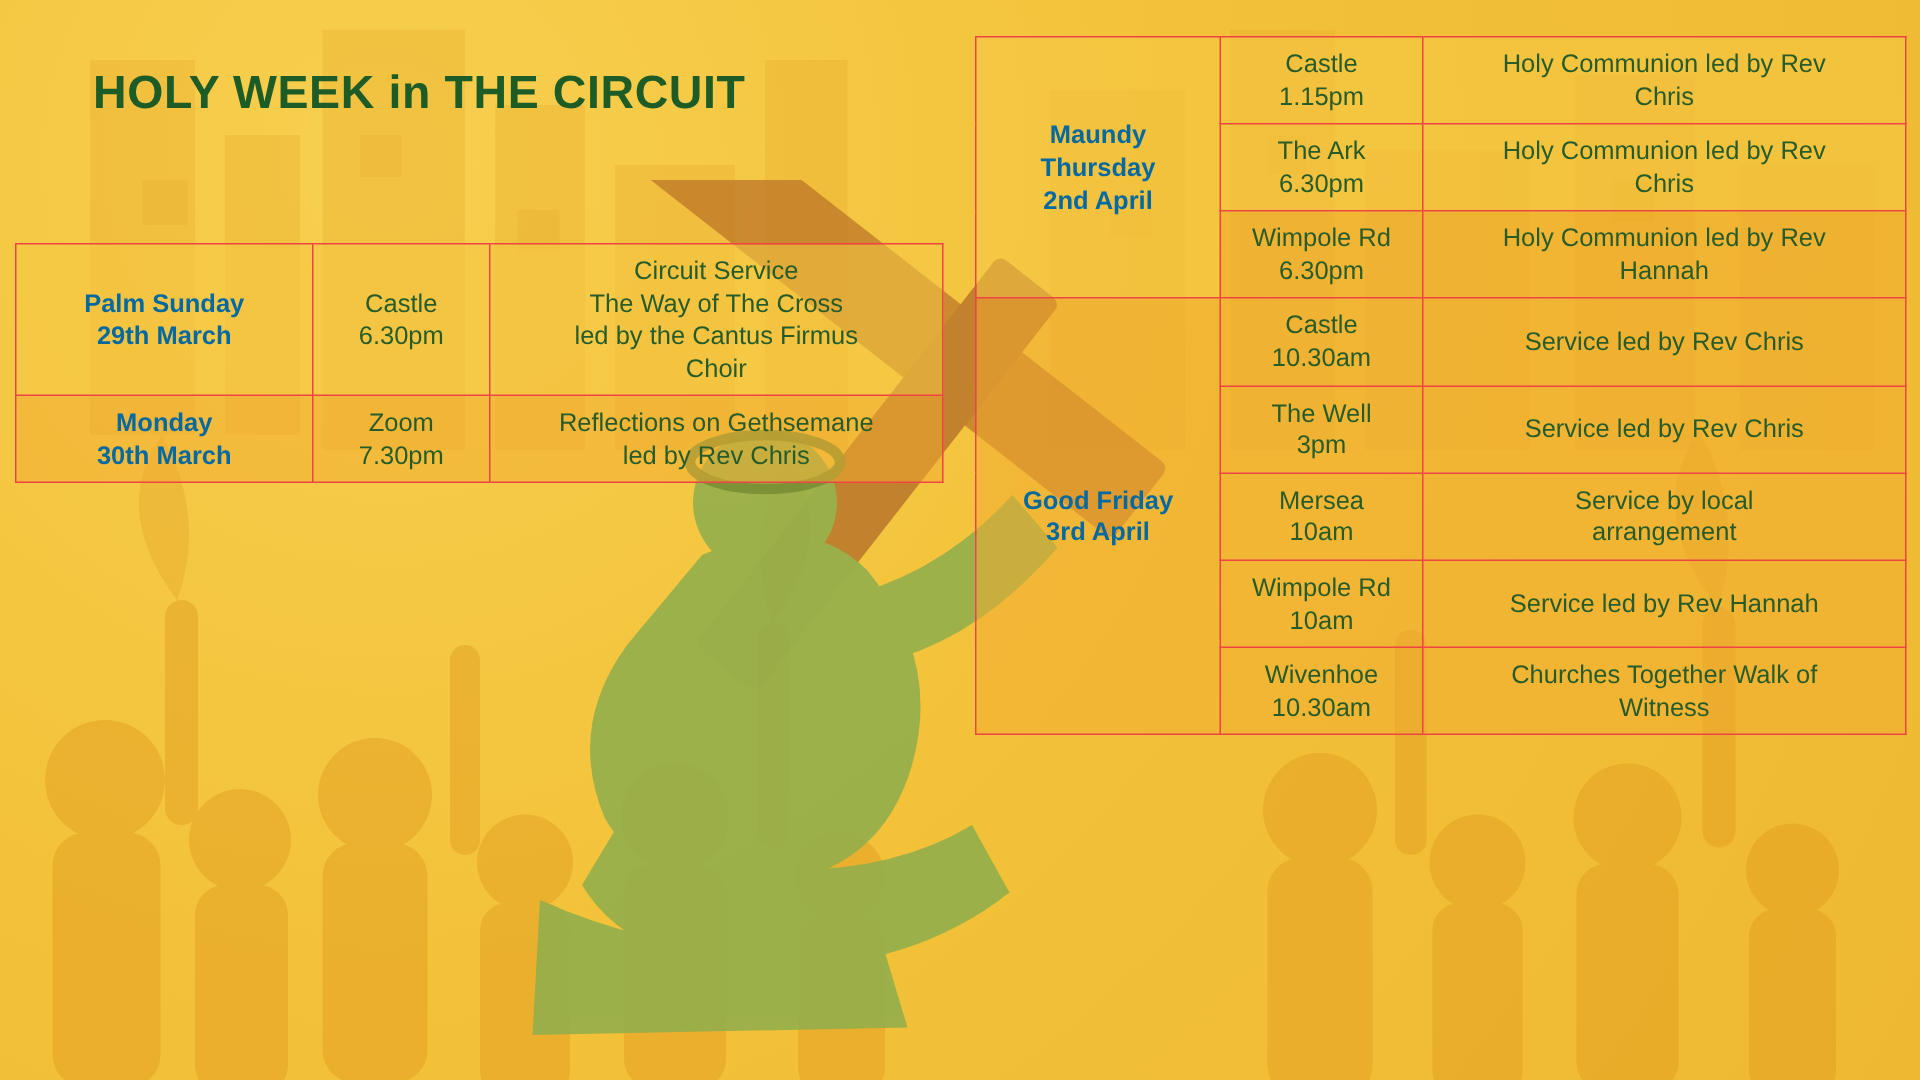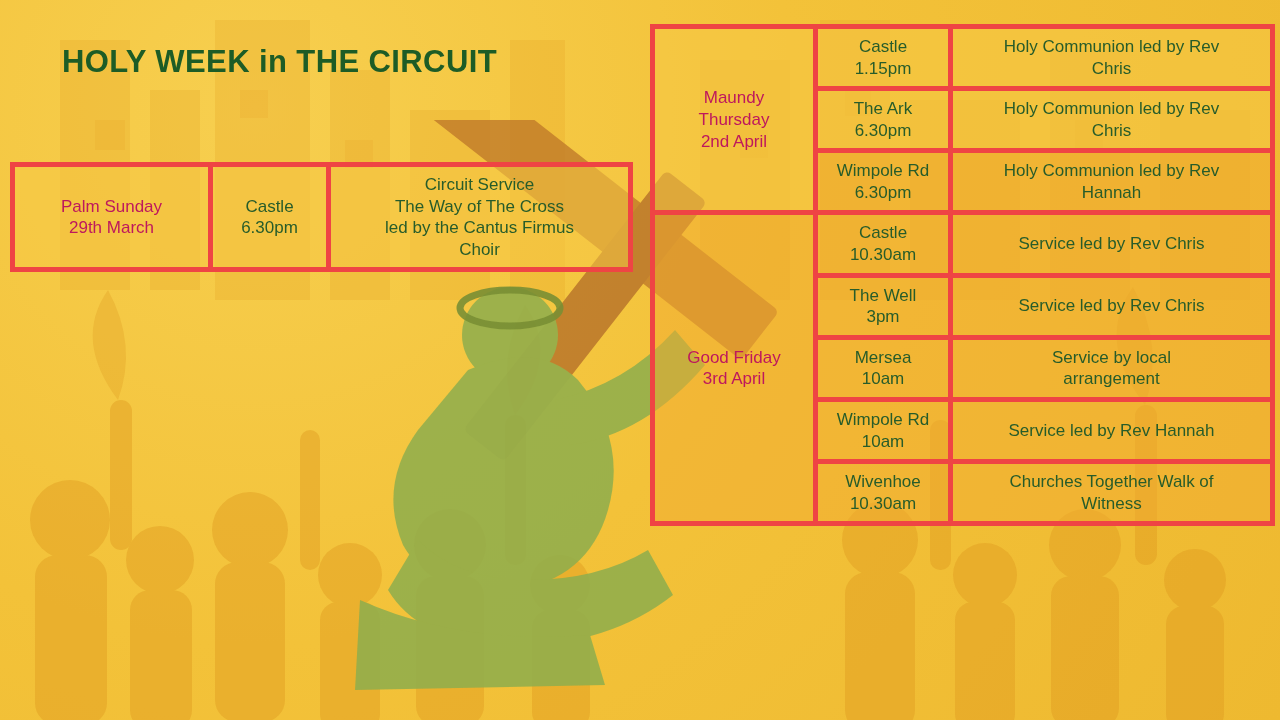--- a/index.html
+++ b/index.html
@@ -52,32 +52,32 @@
     white-space: nowrap;
   }
 
   
   table {
     border-collapse: collapse;
     table-layout: fixed;
     position: absolute;
   }
   table td {
-    border: 5px solid #ef4444;
+    border: 1px solid #ef4444;
     color: #275c2a;
     font-size: 17px;
     text-align: center;
     vertical-align: middle;
     line-height: 1.27;
     padding: 7px 6px;
     background: rgba(246, 200, 70, 0.55);
   }
   td.day {
-    font-weight: normal;
-    color: #be185d;
+    font-weight: bold;
+    color: #0369a1;
   }
   td.shade {
     background: rgba(241, 172, 50, 0.50);
   }
 
   
   #left-table {
     left: 10px;
     top: 162px;
     width: 618px;
@@ -189,20 +189,25 @@
       <col class="c1">
       <col class="c2">
       <col class="c3">
     </colgroup>
   <tbody>
     <tr>
       <td class="day">Palm Sunday<br>29th March</td>
       <td>Castle<br>6.30pm</td>
       <td>Circuit Service<br>The Way of The Cross<br>led by the Cantus Firmus<br>Choir</td>
     </tr>
+    <tr>
+      <td class="day shade">Monday<br>30th March</td>
+      <td class="shade">Zoom<br>7.30pm</td>
+      <td class="shade">Reflections on Gethsemane<br>led by Rev Chris</td>
+    </tr>
   </tbody>
 </table>
 
 <table id="right-table">
   <colgroup>
       <col class="r1">
       <col class="r2">
       <col class="r3">
     </colgroup>
   <tbody>

